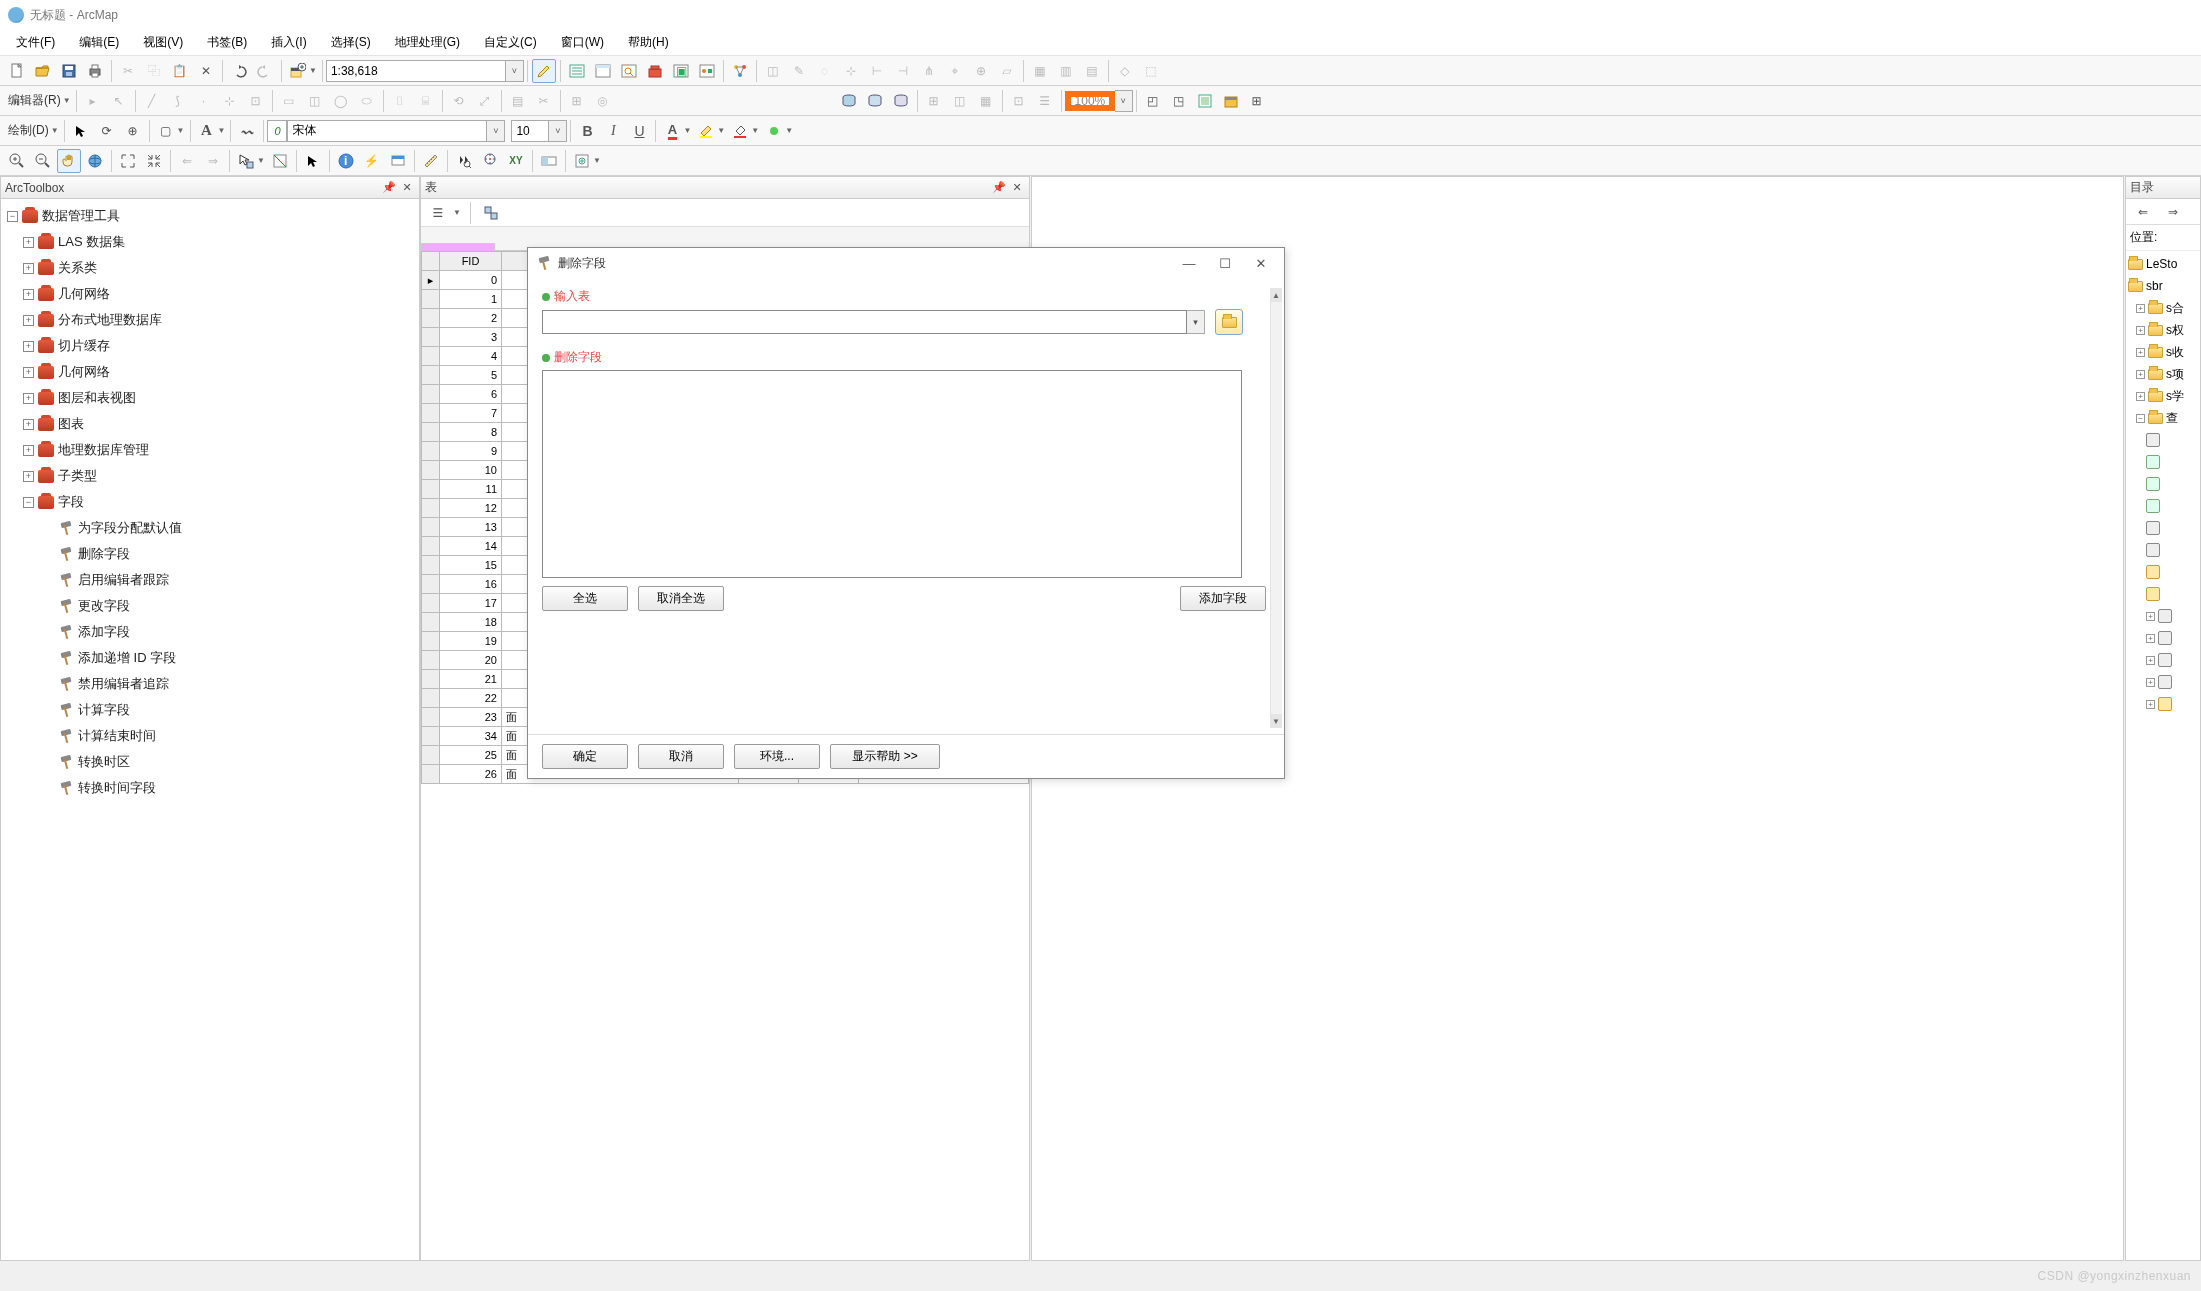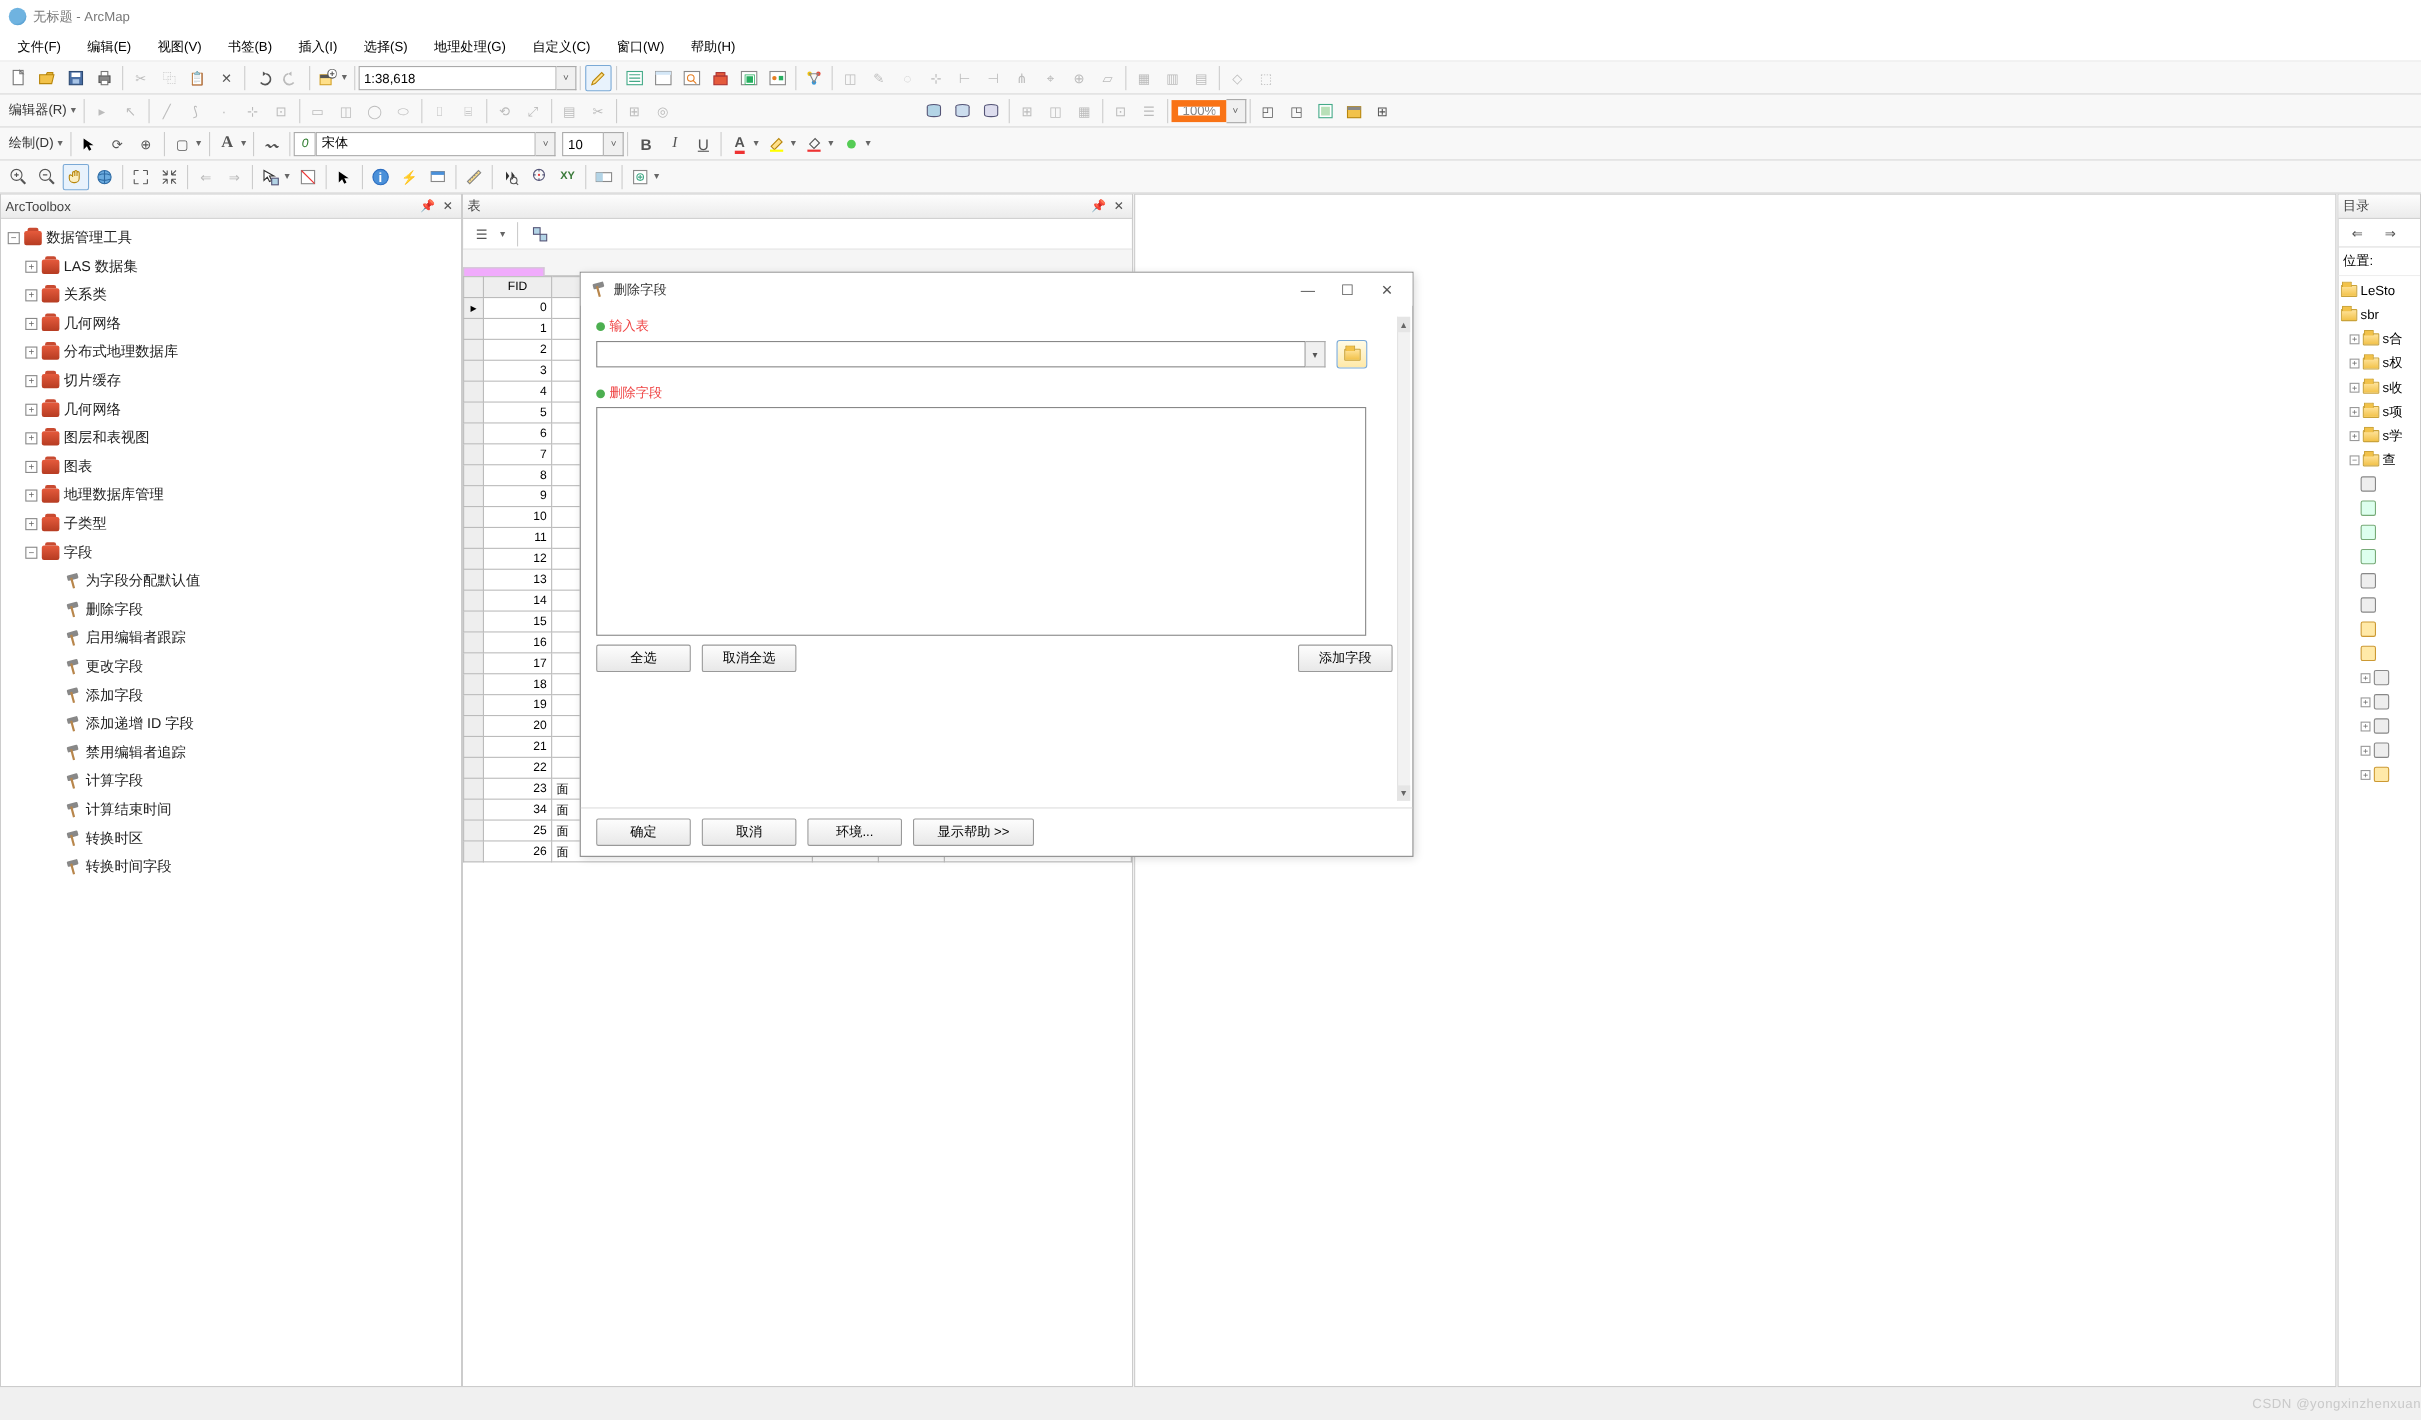--- a/index.html
+++ b/index.html
@@ -76,21 +76,21 @@
 .folder-icon{width:15px;height:11px;background:linear-gradient(#ffe39a,#f2c24a);border:1px solid #caa33a;border-radius:1px;display:inline-block;margin-right:3px;position:relative}
 .folder-icon:before{content:"";position:absolute;top:-4px;left:0;width:7px;height:4px;background:#f2c24a;border:1px solid #caa33a;border-bottom:none;border-radius:1px 1px 0 0}
 .cat-item{display:flex;align-items:center;height:22px;font-size:12px;white-space:nowrap;overflow:hidden}
 .cat-exp{width:9px;height:9px;border:1px solid #999;font-size:8px;display:inline-flex;align-items:center;justify-content:center;margin-right:3px;color:#666}
 .cat-ind1{padding-left:8px}.cat-ind2{padding-left:18px}
 .mini-icon{width:14px;height:14px;border:1px solid #7a7;background:#dfe;display:inline-block;margin-right:3px;border-radius:2px}
 .mini-icon.b{border-color:#888;background:#eee}
 .mini-icon.y{border-color:#cc9933;background:#ffe9a8}
 
 .blank-center{flex:1;background:#fff;border:1px solid #ccc;margin:0 1px}
-.watermark{position:absolute;right:0;bottom:8px;color:#c9c9c9;font-size:12px;letter-spacing:.5px}
+.watermark{position:absolute;right:10px;bottom:8px;color:#c9c9c9;font-size:12px;letter-spacing:.5px}
 svg{display:block}
 </style>
 </head>
 <body>
 
 <div class="title-bar">
   <span class="globe-icon"></span>
   <span>无标题 - ArcMap</span>
 </div>
 

